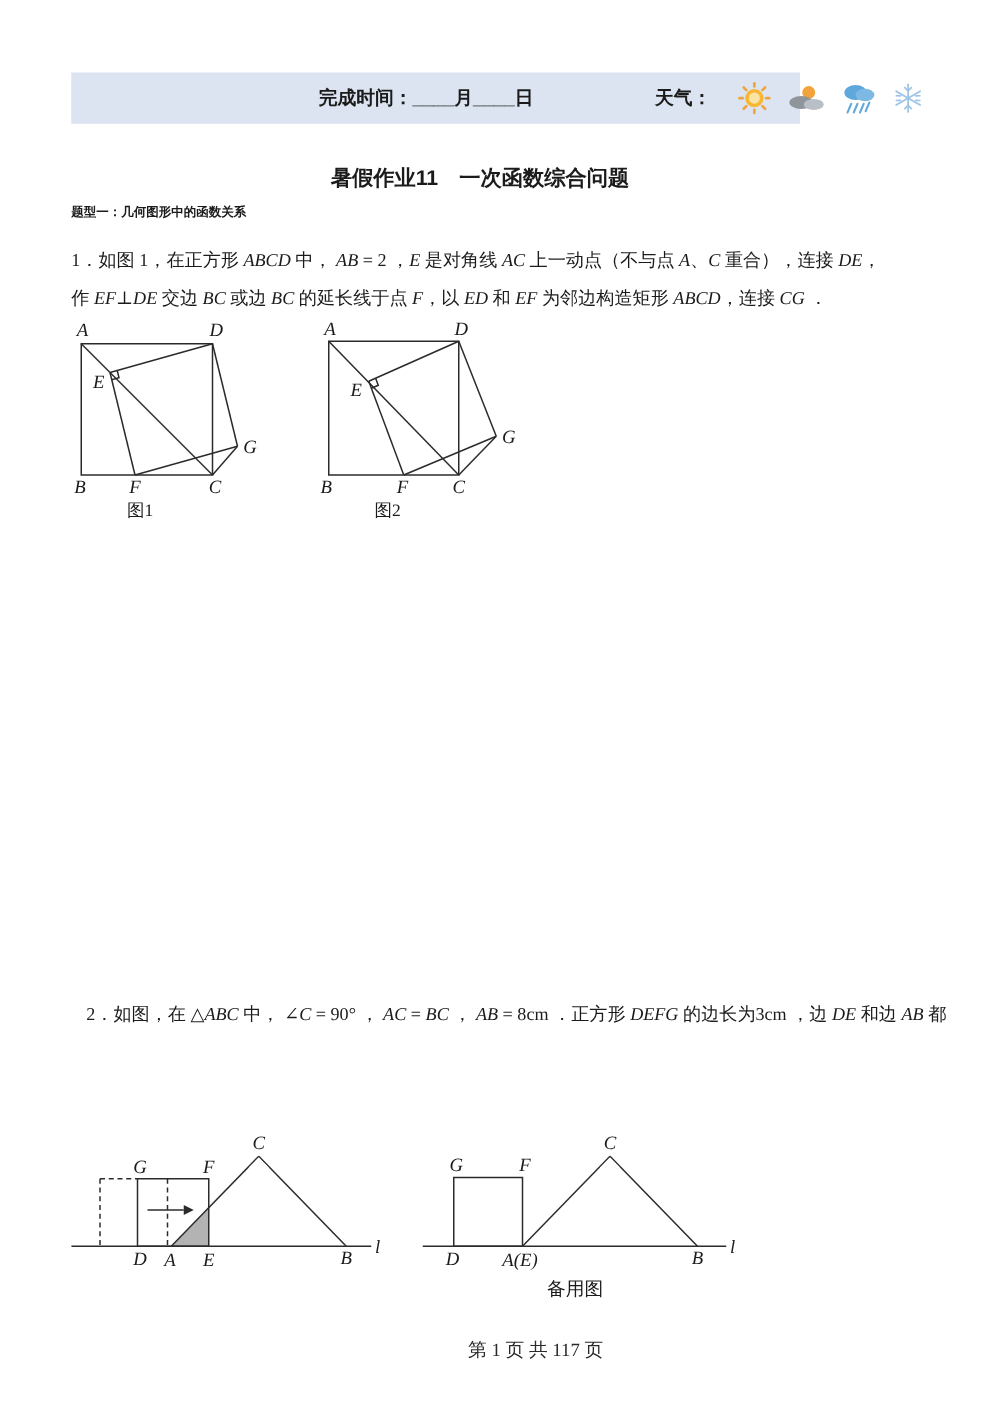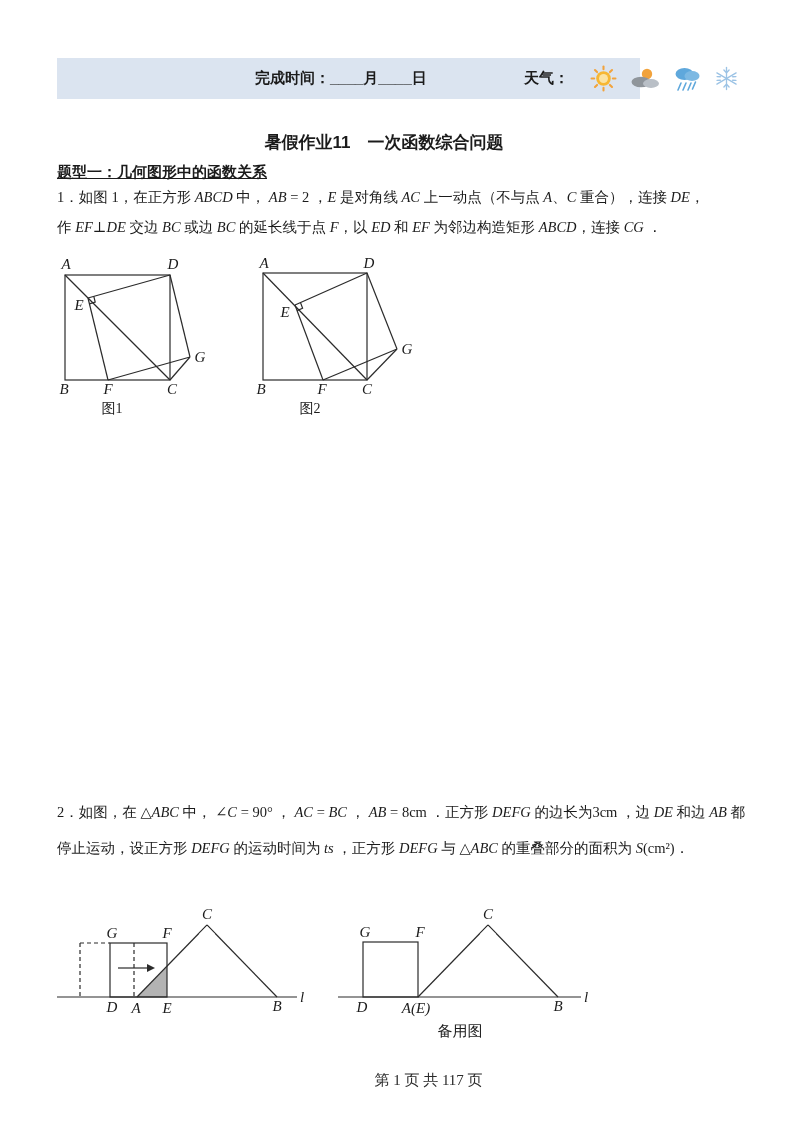--- a/index.html
+++ b/index.html
@@ -11,30 +11,30 @@
   .hdr-text{position:absolute;top:11px;white-space:nowrap;font-weight:700;font-size:15px;
             font-family:"Liberation Sans","DejaVu Sans",sans-serif;color:#1b1b1b;}
   .hdr-completion{left:198px;}
   .hdr-weather{left:467px;}
   .hdr-icons{position:absolute;left:533px;top:7px;height:27px;display:flex;gap:13px;align-items:center;}
   .hdr-icons svg{display:block;}
 
   
   .title{position:absolute;left:0;top:131px;width:768px;text-align:center;font-weight:700;font-size:17px;
          font-family:"Liberation Sans","DejaVu Sans",sans-serif;}
-  .section{position:absolute;left:57px;top:163px;font-weight:700;font-size:15px;
-           font-family:"Liberation Sans","DejaVu Sans",sans-serif;text-decoration:underline;}
+  .section{position:absolute;left:57px;top:163px;font-weight:700;font-size:10px;
+           font-family:"Liberation Sans","DejaVu Sans",sans-serif;}
 
   
   .para{position:absolute;left:57px;width:700px;font-size:14.5px;}
   .line{white-space:nowrap;}
   #p1 .line{height:30px;line-height:30px;}
   #subq .line{height:35px;line-height:35px;}
-  #p2 .line{height:36px;line-height:36px;}
-  #p1{top:182px;}
+  #p2 .line{height:36px;line-height:36px;margin-left:12px;}
+  #p1{top:194px;}
   #subq{top:422px;}
   #p2{top:794px;}
   .mv{font-style:italic;font-family:"Liberation Serif","DejaVu Serif",serif;}
 
   
   .fig{position:absolute;}
   .fig line,.fig polyline,.fig rect,.fig path{stroke:#2b2b2b;stroke-width:1.2;fill:none;}
   .fig .dash{stroke-dasharray:4 3;}
   .flbl{font:italic 15px "Liberation Serif","DejaVu Serif",serif;fill:#1b1b1b;text-anchor:middle;}
   .fcap{font:14px "Liberation Serif","DejaVu Serif",serif;fill:#1b1b1b;text-anchor:middle;}
@@ -147,21 +147,20 @@
     <text class="flbl" x="112" y="138">C</text>
     <text class="flbl" x="30" y="61">E</text>
     <text class="flbl" x="67" y="138">F</text>
     <text class="flbl" x="152" y="98">G</text>
     <text class="fcap" x="55" y="157">图2</text>
   </svg>
 
 
   <div class="para" id="p2">
     <div class="line">2．如图，在 △<i class="mv">ABC</i> 中， ∠<i class="mv">C</i> = 90° ， <i class="mv">AC</i> = <i class="mv">BC</i> ， <i class="mv">AB</i> = 8cm ．正方形 <i class="mv">DEFG</i> 的边长为3cm ，边 <i class="mv">DE</i> 和边 <i class="mv">AB</i> 都</div>
-    <div class="line">停止运动，设正方形 <i class="mv">DEFG</i> 的运动时间为 <i class="mv">ts</i> ，正方形 <i class="mv">DEFG</i> 与 △<i class="mv">ABC</i> 的重叠部分的面积为 <i class="mv">S</i>(cm²)．</div>
   </div>
 
   <svg class="fig" style="left:57px;top:905px" width="250" height="122" viewBox="0 0 250 122">
     <polygon class="shade" points="80,92 110,92 110,62" fill="#b3b3b3"></polygon>
     <g>
       <line x1="0" y1="92" x2="240" y2="92"></line>
       <rect x="53" y="38" width="57" height="54"></rect>
       <line class="dash" x1="23" y1="38" x2="23" y2="92"></line>
       <line class="dash" x1="23" y1="38" x2="53" y2="38"></line>
       <line class="dash" x1="77" y1="38" x2="77" y2="92"></line>

